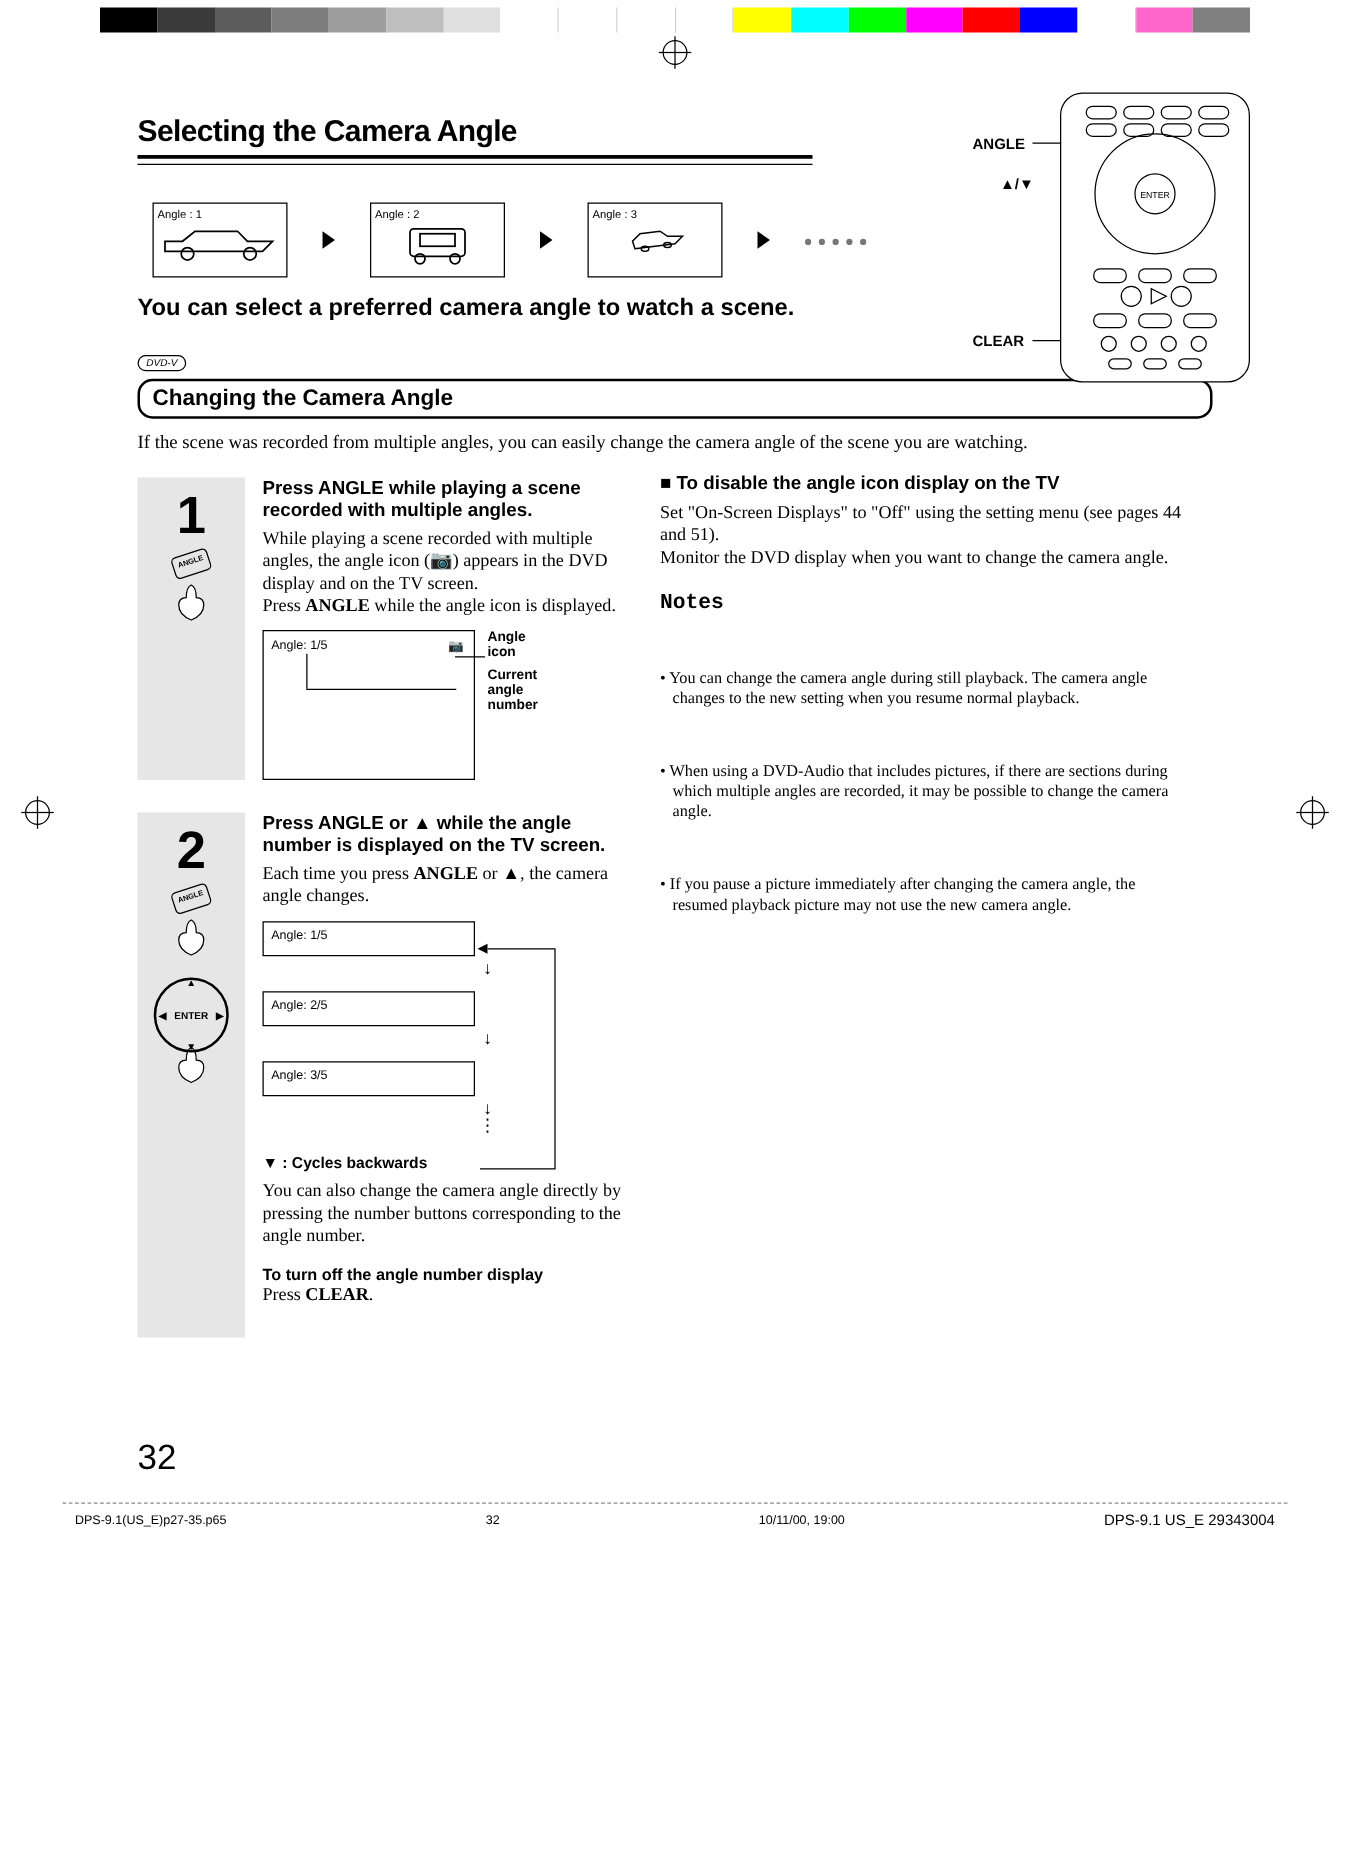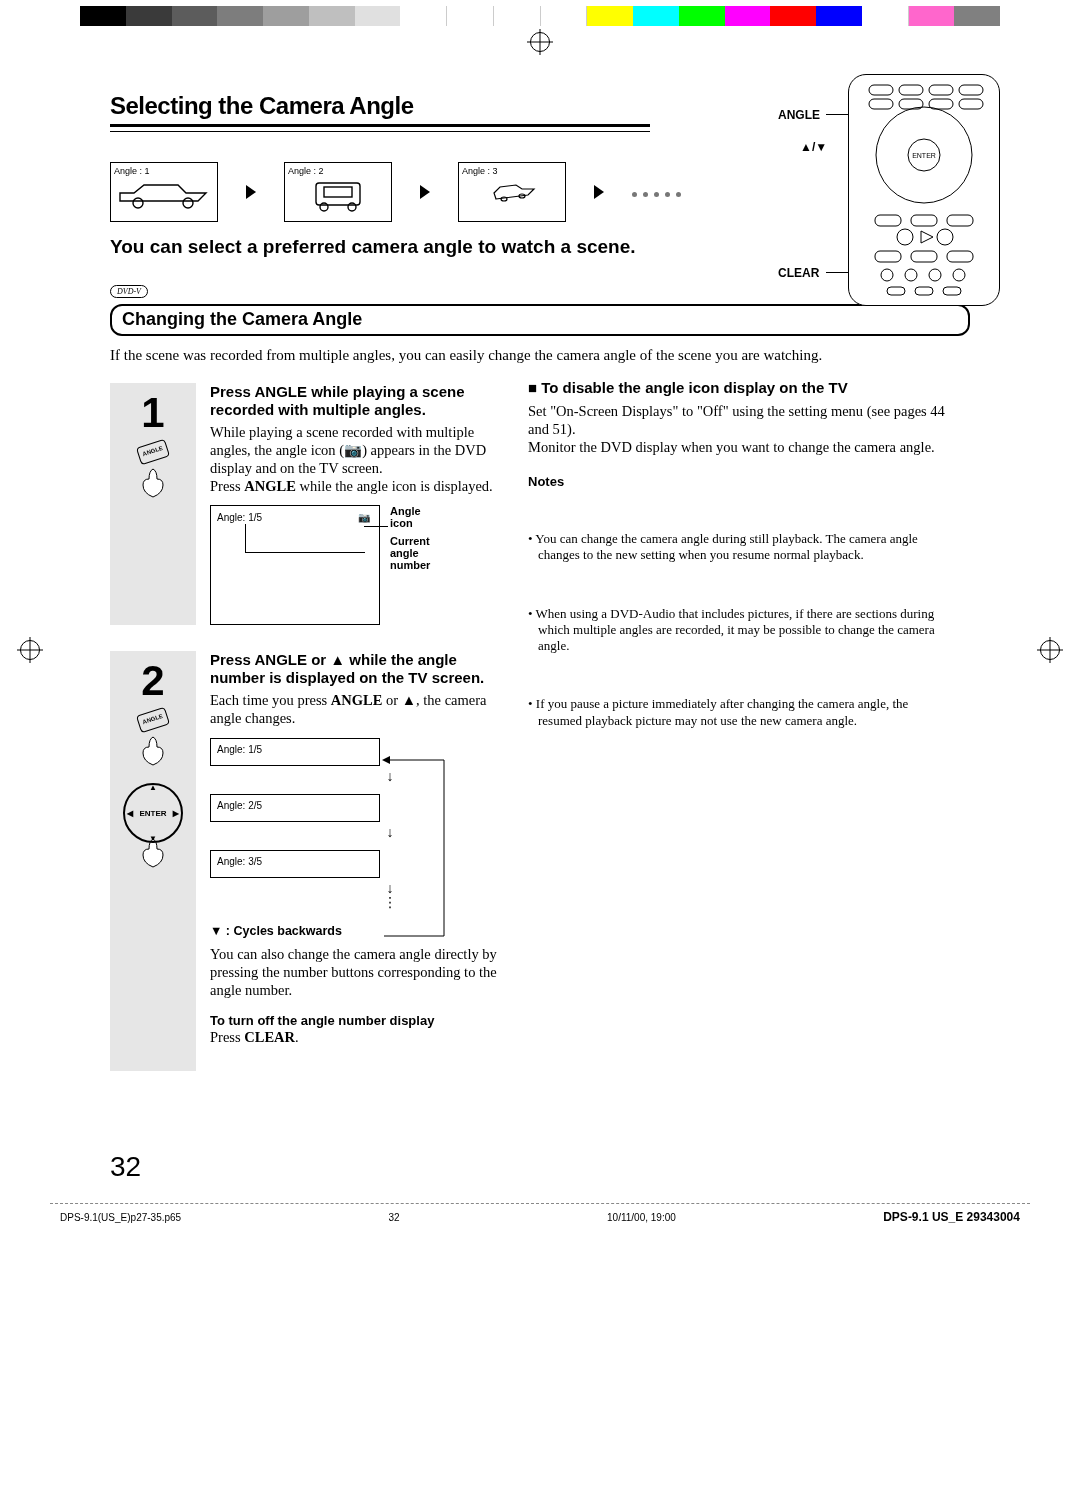--- a/index.html
+++ b/index.html
@@ -43,41 +43,41 @@
   }
   .title-underline {
     border-top: 3px solid #000;
     border-bottom: 1px solid #000;
     height: 4px;
     width: 540px;
     margin-bottom: 20px;
   }
   .angle-illus {
     display: flex; align-items: center; gap: 28px;
-    margin: 30px 0 14px 0;
+    margin: 30px 0 14px 12px;
   }
   .angle-box {
     border: 1px solid #000; width: 108px; height: 60px;
     font-family: Arial, sans-serif; font-size: 9px;
     padding: 3px; box-sizing: border-box;
   }
   .arrow-r {
     width:0;height:0;border-top:7px solid transparent;border-bottom:7px solid transparent;border-left:10px solid #000;
   }
   .dots span {
     display:inline-block;width:5px;height:5px;border-radius:50%;background:#777;margin-right:6px;
   }
   .intro-line {
     font-family: Arial, Helvetica, sans-serif;
     font-weight: bold; font-size: 19px;
     margin-bottom: 22px;
   }
   .dvd-badge {
     display:inline-block; border:1px solid #000; border-radius:9px;
-    font-family: Liberation Serif, serif; font-size:8px; font-style:italic;
+    font-family: Liberation Sans, sans-serif; font-size:8px; font-style:italic;
     padding:1px 6px; margin-bottom:6px;
   }
   .section-box {
     border: 2px solid #000; border-radius: 12px;
     padding: 3px 10px 4px 10px;
     font-family: Arial, Helvetica, sans-serif;
     font-weight: bold; font-size: 18px;
     margin-bottom: 10px;
   }
   .body-text { font-size: 15px; line-height: 1.25; margin-bottom: 14px;}
@@ -122,22 +122,22 @@
     font-family: Arial, Helvetica, sans-serif;
     font-weight:bold; font-size:12.5px;
     margin-top:14px;
   }
   .right-head {
     font-family: Arial, Helvetica, sans-serif;
     font-weight:bold; font-size:15px;
     margin-bottom:6px;
   }
   .notes-head {
-    font-family: Liberation Sans, sans-serif;
-    font-weight:bold; font-size:13px; margin:18px 0 4px;
+    font-family: Liberation Mono, monospace;
+    font-weight:bold; font-size:17px; margin:18px 0 4px;
   }
   .notes-list { font-size:13px; line-height:1.25; padding-left:0; margin:0;}
   .notes-list li { list-style:none; text-indent:-10px; padding-left:10px; margin-bottom:4px;margin-top:42px;}
   .notes-list li::before { content:"• ";}
   .remote {
     position:absolute; right:-30px; top:-18px;
     width:170px; height:250px;
   }
   .remote-body {
     width:150px; height:230px; border:1.5px solid #000; border-radius:18px;
@@ -154,21 +154,21 @@
     font-size: 28px; font-weight:400;
     margin-top: 80px;
   }
   .footer {
     display:flex; justify-content:space-between; align-items:center;
     border-top:1px dashed #888;
     font-family: Arial, sans-serif; font-size:10px;
     width: 960px; margin: 20px auto 0; padding:6px 10px 20px;
     color:#000;
   }
-  .footer .docid { font-weight:bold; font-size:12px;}
+  .footer .docid { font-weight:normal; font-size:12px;}
   .thumb-icon {
     width:40px;height:48px; margin:6px auto 0; position:relative;
   }
   .thumb-icon .btn {
     width:28px;height:16px;border:1px solid #000;border-radius:4px;
     transform:rotate(-18deg); font-size:6px; font-family:Arial,sans-serif;
     text-align:center; line-height:15px; margin:0 auto;
   }
   .enter-pad {
     width:56px;height:56px;border:2px solid #000;border-radius:50%;

